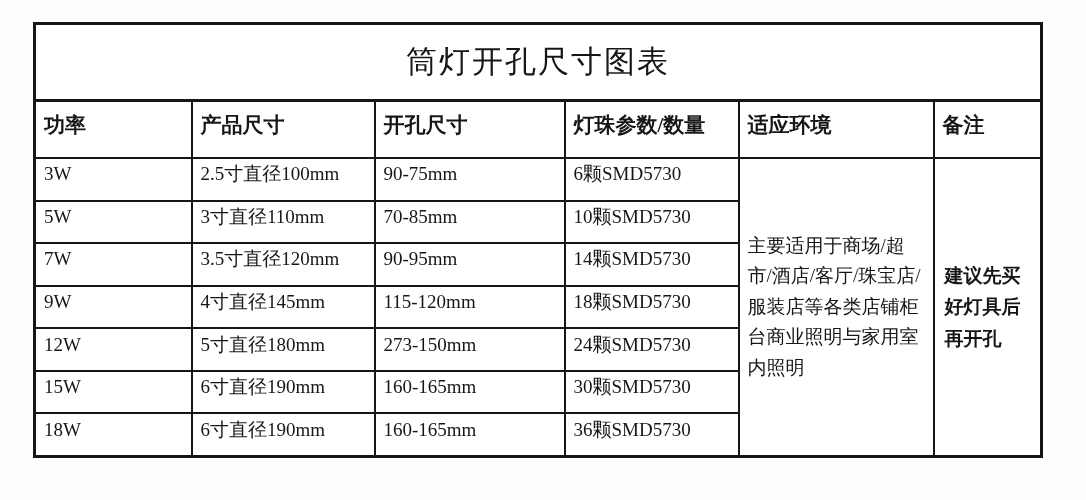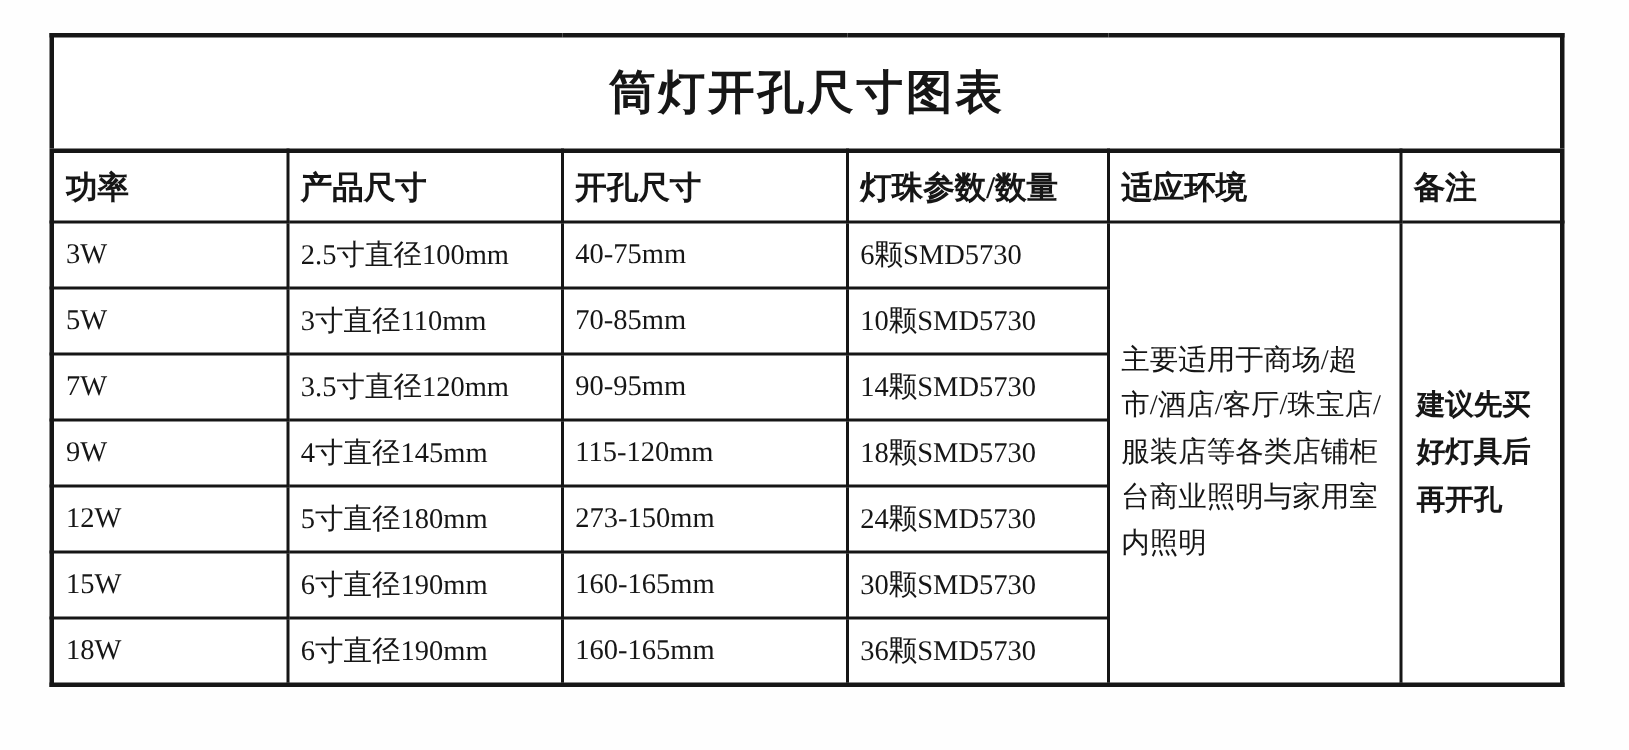--- a/index.html
+++ b/index.html
@@ -21,32 +21,32 @@
     top: 22px;
     width: 1007px;
     height: 436px;
     border-collapse: collapse;
     table-layout: fixed;
     background: #ffffff;
     color: #161616;
   }
   table.size-chart td, table.size-chart th {
     border: 2px solid #161616;
-    padding: 0 0 0 8px;
+    padding: 0 0 10px 8px;
     vertical-align: middle;
     text-align: left;
     overflow: hidden;
     white-space: nowrap;
   }
   table.size-chart { border: 3px solid #161616; }
   .title-cell {
     height: 74px;
     text-align: center !important;
     font-size: 31px;
-    font-weight: bold;
+    font-weight: normal;
     letter-spacing: 2px;
     padding: 0 !important;
     border-bottom-width: 3px !important;
   }
   tr.header-row th {
     height: 45px;
     font-size: 21px;
     font-weight: bold;
   }
   tr.data-row td {
@@ -89,21 +89,21 @@
         <th>功率</th>
         <th>产品尺寸</th>
         <th>开孔尺寸</th>
         <th>灯珠参数/数量</th>
         <th>适应环境</th>
         <th>备注</th>
       </tr>
       <tr class="data-row">
         <td>3W</td>
         <td>2.5寸直径100mm</td>
-        <td>40-75mm</td>
+        <td>90-75mm</td>
         <td>6颗SMD5730</td>
         <td class="env-cell" rowspan="7">主要适用于商场/超市/酒店/客厅/珠宝店/服装店等各类店铺柜台商业照明与家用室内照明</td>
         <td class="remark-cell" rowspan="7">建议先买好灯具后再开孔</td>
       </tr>
       <tr class="data-row">
         <td>5W</td>
         <td>3寸直径110mm</td>
         <td>70-85mm</td>
         <td>10颗SMD5730</td>
       </tr>

